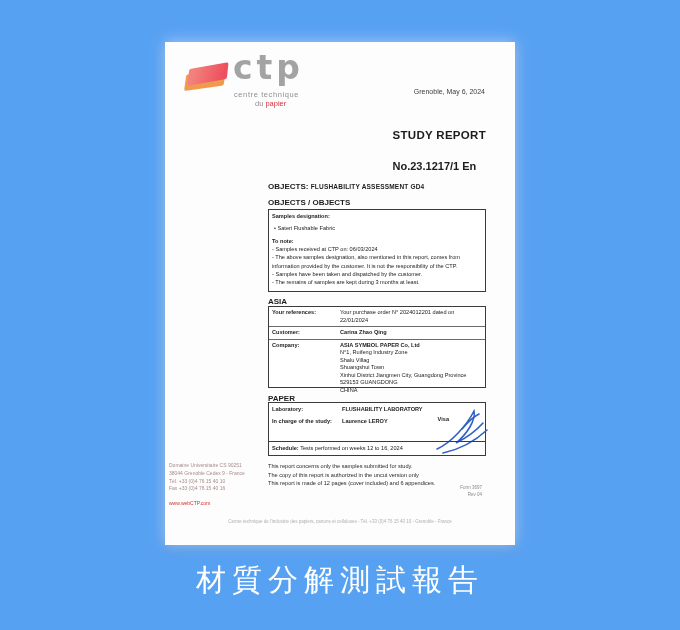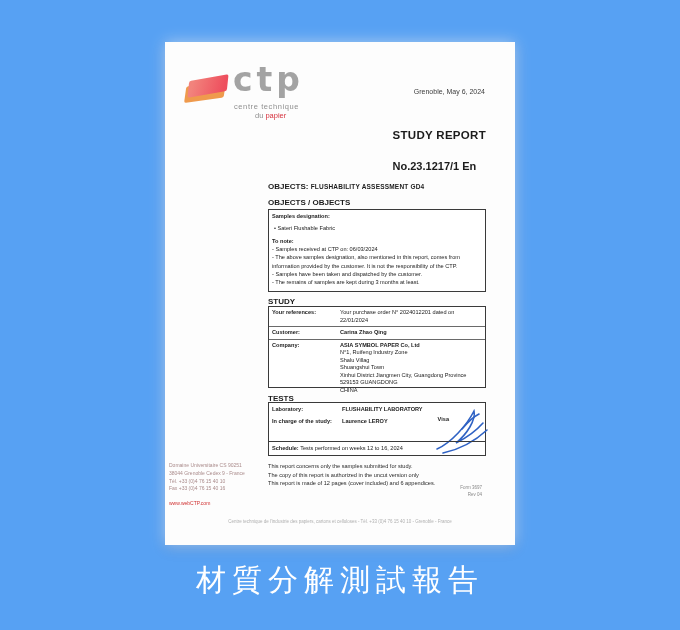--- a/index.html
+++ b/index.html
@@ -13,21 +13,21 @@
 
   
   .page{
     position:absolute;left:165px;top:42px;width:350px;height:503px;
     background:#fdfdfd;
     box-shadow:0 0 14px rgba(255,255,255,0.55), 0 4px 12px rgba(20,50,110,0.20);
     color:#1c1c1c;
   }
 
   
-  .logo{position:absolute;left:14px;top:10px;width:150px;height:66px;margin-top:12px;}
+  .logo{position:absolute;left:14px;top:10px;width:150px;height:66px;}
   .logo-sheet-under{
     position:absolute;left:6px;top:20px;width:40px;height:16px;
     background:#ef9a4d;border-radius:2px;
     transform:rotate(-8deg) skewX(-16deg);
   }
   .logo-sheet{
     position:absolute;left:9px;top:14px;width:40px;height:16px;
     background:linear-gradient(100deg,#f2837c 10%,#ee4f5e 90%);
     border-radius:2px;
     transform:rotate(-10deg) skewX(-16deg);
@@ -117,21 +117,21 @@
     <div class="box samples-box">
       <div class="blbl">Samples designation:</div>
       <div class="bullet">• Sateri Flushable Fabric</div>
       <div class="blbl">To note:</div>
       <div class="note">- Samples received at CTP on: 06/03/2024</div>
       <div class="note">- The above samples designation, also mentioned in this report, comes from information provided by the customer. It is not the responsibility of the CTP.</div>
       <div class="note">- Samples have been taken and dispatched by the customer.</div>
       <div class="note">- The remains of samples are kept during 3 months at least.</div>
     </div>
 
-    <div class="order-heading">STUDY</div>
+    <div class="order-heading">ASIA</div>
     <div class="box order-box">
       <div class="row">
         <div class="rlabel">Your references:</div>
         <div class="rvalue">Your purchase order N° 2024012201 dated on 22/01/2024</div>
       </div>
       <div class="row">
         <div class="rlabel">Customer:</div>
         <div class="rvalue bold">Carina Zhao Qing</div>
       </div>
       <div class="row">
@@ -141,21 +141,21 @@
           <div>N°1, Ruifeng Industry Zone</div>
           <div>Shalu Villag</div>
           <div>Shuangshui Town</div>
           <div>Xinhui District Jiangmen City, Guangdong Province</div>
           <div>529153 GUANGDONG</div>
           <div>CHINA</div>
         </div>
       </div>
     </div>
 
-    <div class="tests-heading">TESTS</div>
+    <div class="tests-heading">PAPER</div>
     <div class="box tests-box">
       <div class="trow">
         <div class="tlabel">Laboratory:</div>
         <div class="bold">FLUSHABILITY LABORATORY</div>
       </div>
       <div class="trow">
         <div class="tlabel">In charge of the study:</div>
         <div class="bold">Laurence LEROY</div>
       </div>
       <div class="visa">Visa</div>

